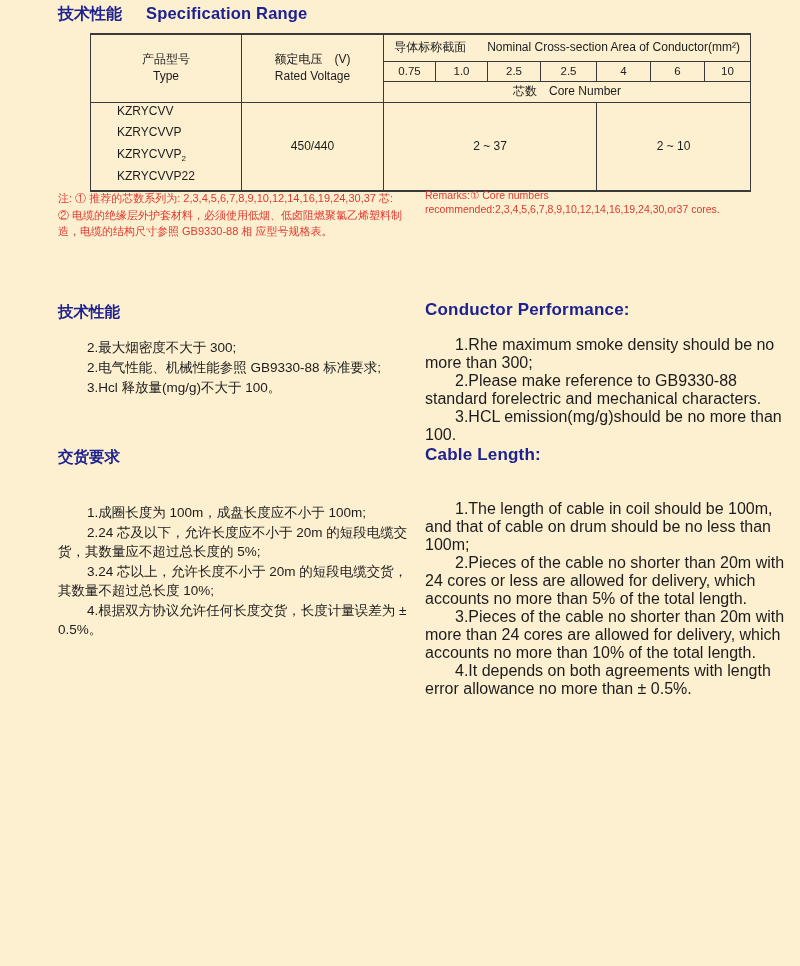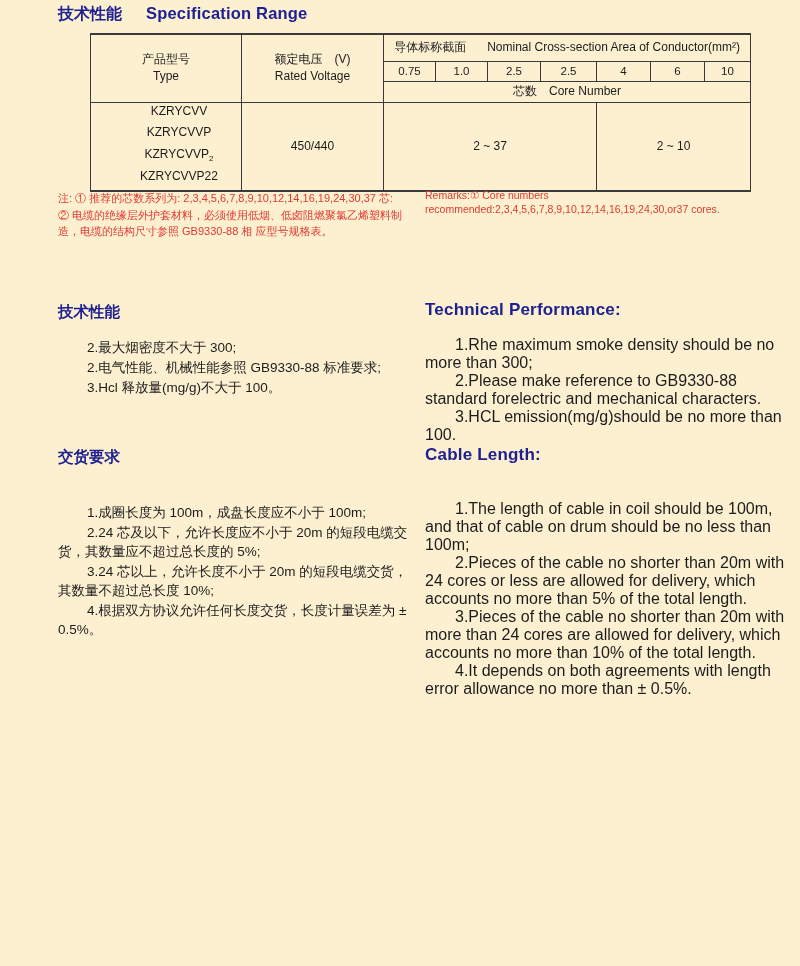--- a/index.html
+++ b/index.html
@@ -51,21 +51,21 @@
     color: var(--text);
   }
   #spec-table tr.r1 { height: 27px; }
   #spec-table tr.r2 { height: 20px; }
   #spec-table tr.r3 { height: 21px; }
   #spec-table tr.r4 { height: 73px; }
   #spec-table .hdr2line div { line-height: 17px; }
   #spec-table .cond-en { margin-left: 21px; }
   #spec-table .sizes td { font-size: 11.5px; }
   #spec-table .c-types {
-    text-align: center;
+    text-align: left;
     padding-left: 26px;
     font-size: 12px;
   }
   #spec-table .c-types div { line-height: 16.5px; }
   #spec-table sub { font-size: 8px; }
 
   
   .note { color: var(--note); }
   .note p { margin: 0; }
   #note-zh { left: 58px; top: 190px; width: 356px; font-size: 11px; line-height: 16.5px; }
@@ -159,21 +159,21 @@
 <div id="note-en" class="abs note">
   <p>Remarks:① Core numbers recommended:2,3,4,5,6,7,8,9,10,12,14,16,19,24,30,or37 cores.</p>
 </div>
 
 <div id="tech-zh-heading" class="abs h-zh">技术性能</div>
 <div id="tech-zh-list" class="abs list list-zh">
   <p>2.最大烟密度不大于 300;</p>
   <p>2.电气性能、机械性能参照 GB9330-88 标准要求;</p>
   <p>3.Hcl 释放量(mg/g)不大于 100。</p>
 </div>
-<div id="tech-en-heading" class="abs h-en">Technical Performance:</div>
+<div id="tech-en-heading" class="abs h-en">Conductor Performance:</div>
 <div id="tech-en-list" class="abs list list-en">
   <p>1.Rhe maximum smoke density should be no more than 300;</p>
   <p>2.Please make reference to GB9330-88 standard forelectric and mechanical characters.</p>
   <p>3.HCL emission(mg/g)should be no more than 100.</p>
 </div>
 
 <div id="del-zh-heading" class="abs h-zh">交货要求</div>
 <div id="del-zh-list" class="abs list list-zh">
   <p>1.成圈长度为 100m，成盘长度应不小于 100m;</p>
   <p>2.24 芯及以下，允许长度应不小于 20m 的短段电缆交货，其数量应不超过总长度的 5%;</p>

